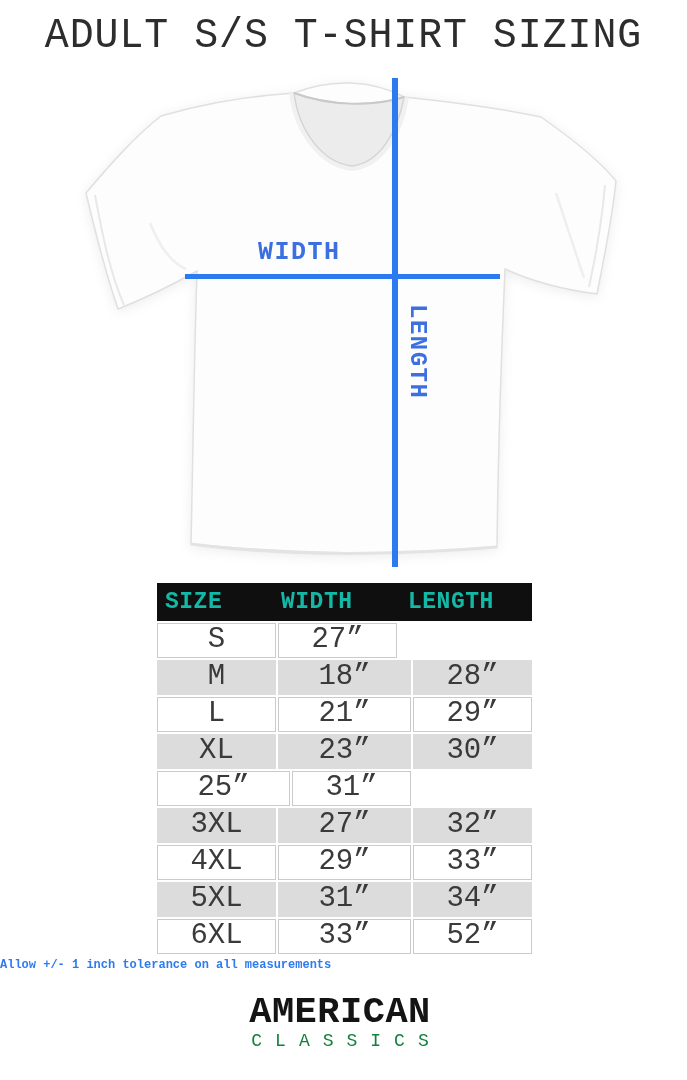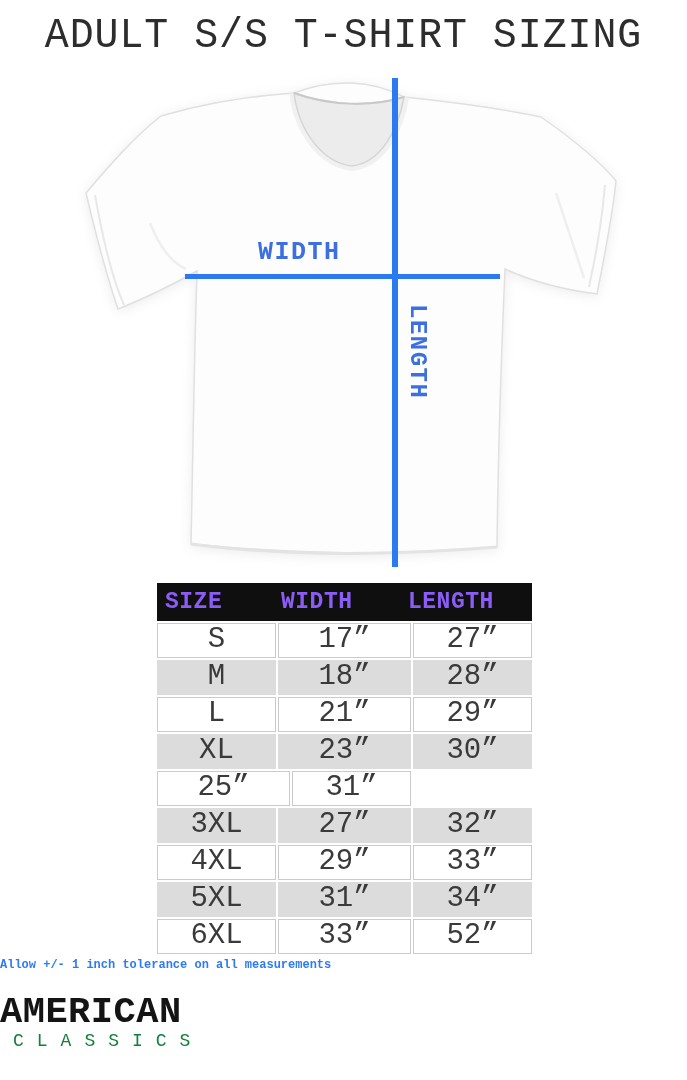--- a/index.html
+++ b/index.html
@@ -70,21 +70,21 @@
     position: absolute;
     left: 157px;
     top: 583px;
     width: 375px;
   }
   .table-header {
     display: flex;
     align-items: center;
     height: 38px;
     background: #0f0f0f;
-    color: #8b5cf6;
+    color: #14b8a6;
     font-weight: bold;
     font-size: 23px;
     letter-spacing: 0.5px;
   }
   .th-size   { width: 120px; padding-left: 8px; }
   .th-width  { width: 130px; padding-left: 4px; }
   .th-length { width: 125px; padding-left: 1px; }
 
   .table-body { width: 375px; }
   .t-row {
@@ -112,21 +112,21 @@
     top: 958px;
     left: 0;
     width: 687px;
     text-align: left;
     font-size: 12px;
     font-weight: bold;
     color: #2e7bf0;
   }
 
   
-  .logo { position: absolute; top: 994px; left: 0; width: 680px; }
+  .logo { position: absolute; top: 994px; left: 0; width: 680px; text-align: center; }
   .logo-line1 {
     font-size: 37px;
     font-weight: 800;
     color: #141414;
     letter-spacing: 0.5px;
     line-height: 36px;
   }
   .logo-line2 {
     display: inline-block;
     font-size: 18px;
@@ -185,21 +185,20 @@
 
   <div class="size-table">
     <div class="table-header">
       <div class="th-size">SIZE</div>
       <div class="th-width">WIDTH</div>
       <div class="th-length">LENGTH</div>
     </div>
     <div class="table-body">
         <div class="t-row row-white">
       <div class="t-cell c-size">S</div>
-      <div class="t-cell c-width">17”</div>
       <div class="t-cell c-length">27”</div>
     </div>
         <div class="t-row row-gray">
       <div class="t-cell c-size">M</div>
       <div class="t-cell c-width">18”</div>
       <div class="t-cell c-length">28”</div>
     </div>
         <div class="t-row row-white">
       <div class="t-cell c-size">L</div>
       <div class="t-cell c-width">21”</div>

